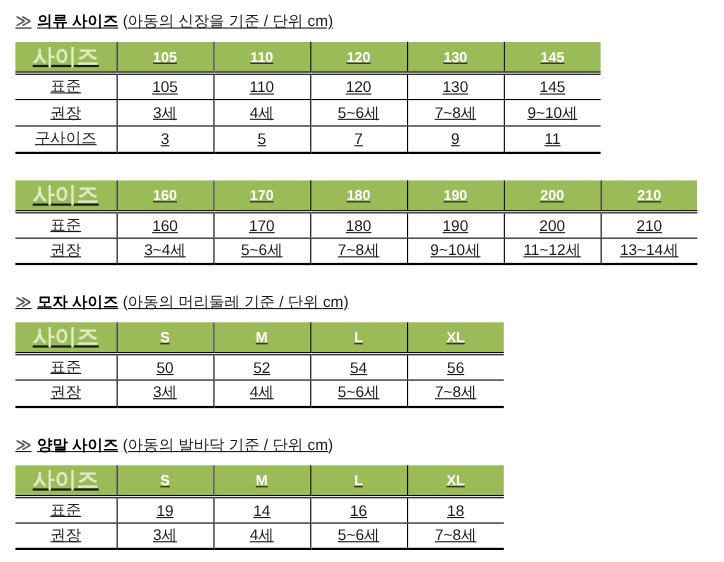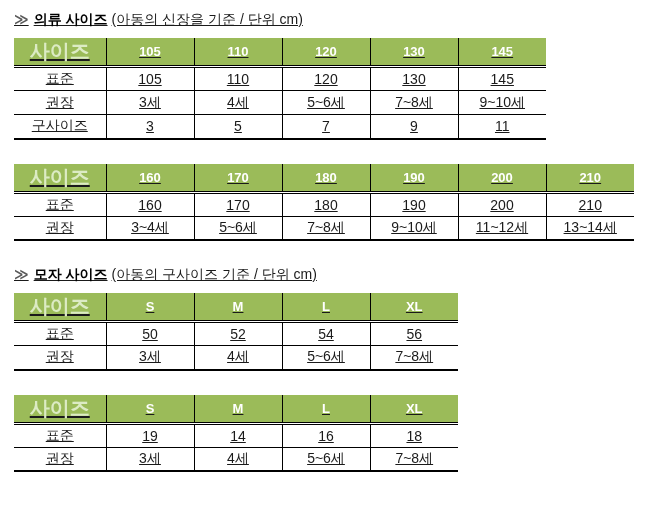--- a/index.html
+++ b/index.html
@@ -174,21 +174,21 @@
               <td>11~12세</td>
               <td>13~14세</td>
             </tr>
           </tbody>
         </table>
       </div>
   </div>
 
   <div class="section">
     <div class="section-title">
-      <span class="chevron">≫</span><span class="name">모자 사이즈</span><span class="desc">(아동의 구사이즈 기준 / 단위 cm)</span>
+      <span class="chevron">≫</span><span class="name">모자 사이즈</span><span class="desc">(아동의 머리둘레 기준 / 단위 cm)</span>
     </div>
     <div>
         <table class="size-table">
           <colgroup>
             <col style="width: 92px;">
             <col style="width: 88px;">
             <col style="width: 88px;">
             <col style="width: 88px;">
             <col style="width: 88px;">
           </colgroup>
@@ -215,20 +215,23 @@
               <td>4세</td>
               <td>5~6세</td>
               <td>7~8세</td>
             </tr>
           </tbody>
         </table>
       </div>
   </div>
 
   <div class="section">
+    <div class="section-title">
+      <span class="chevron">≫</span><span class="name">양말 사이즈</span><span class="desc">(아동의 발바닥 기준 / 단위 cm)</span>
+    </div>
     <div>
         <table class="size-table">
           <colgroup>
             <col style="width: 92px;">
             <col style="width: 88px;">
             <col style="width: 88px;">
             <col style="width: 88px;">
             <col style="width: 88px;">
           </colgroup>
           <thead>

